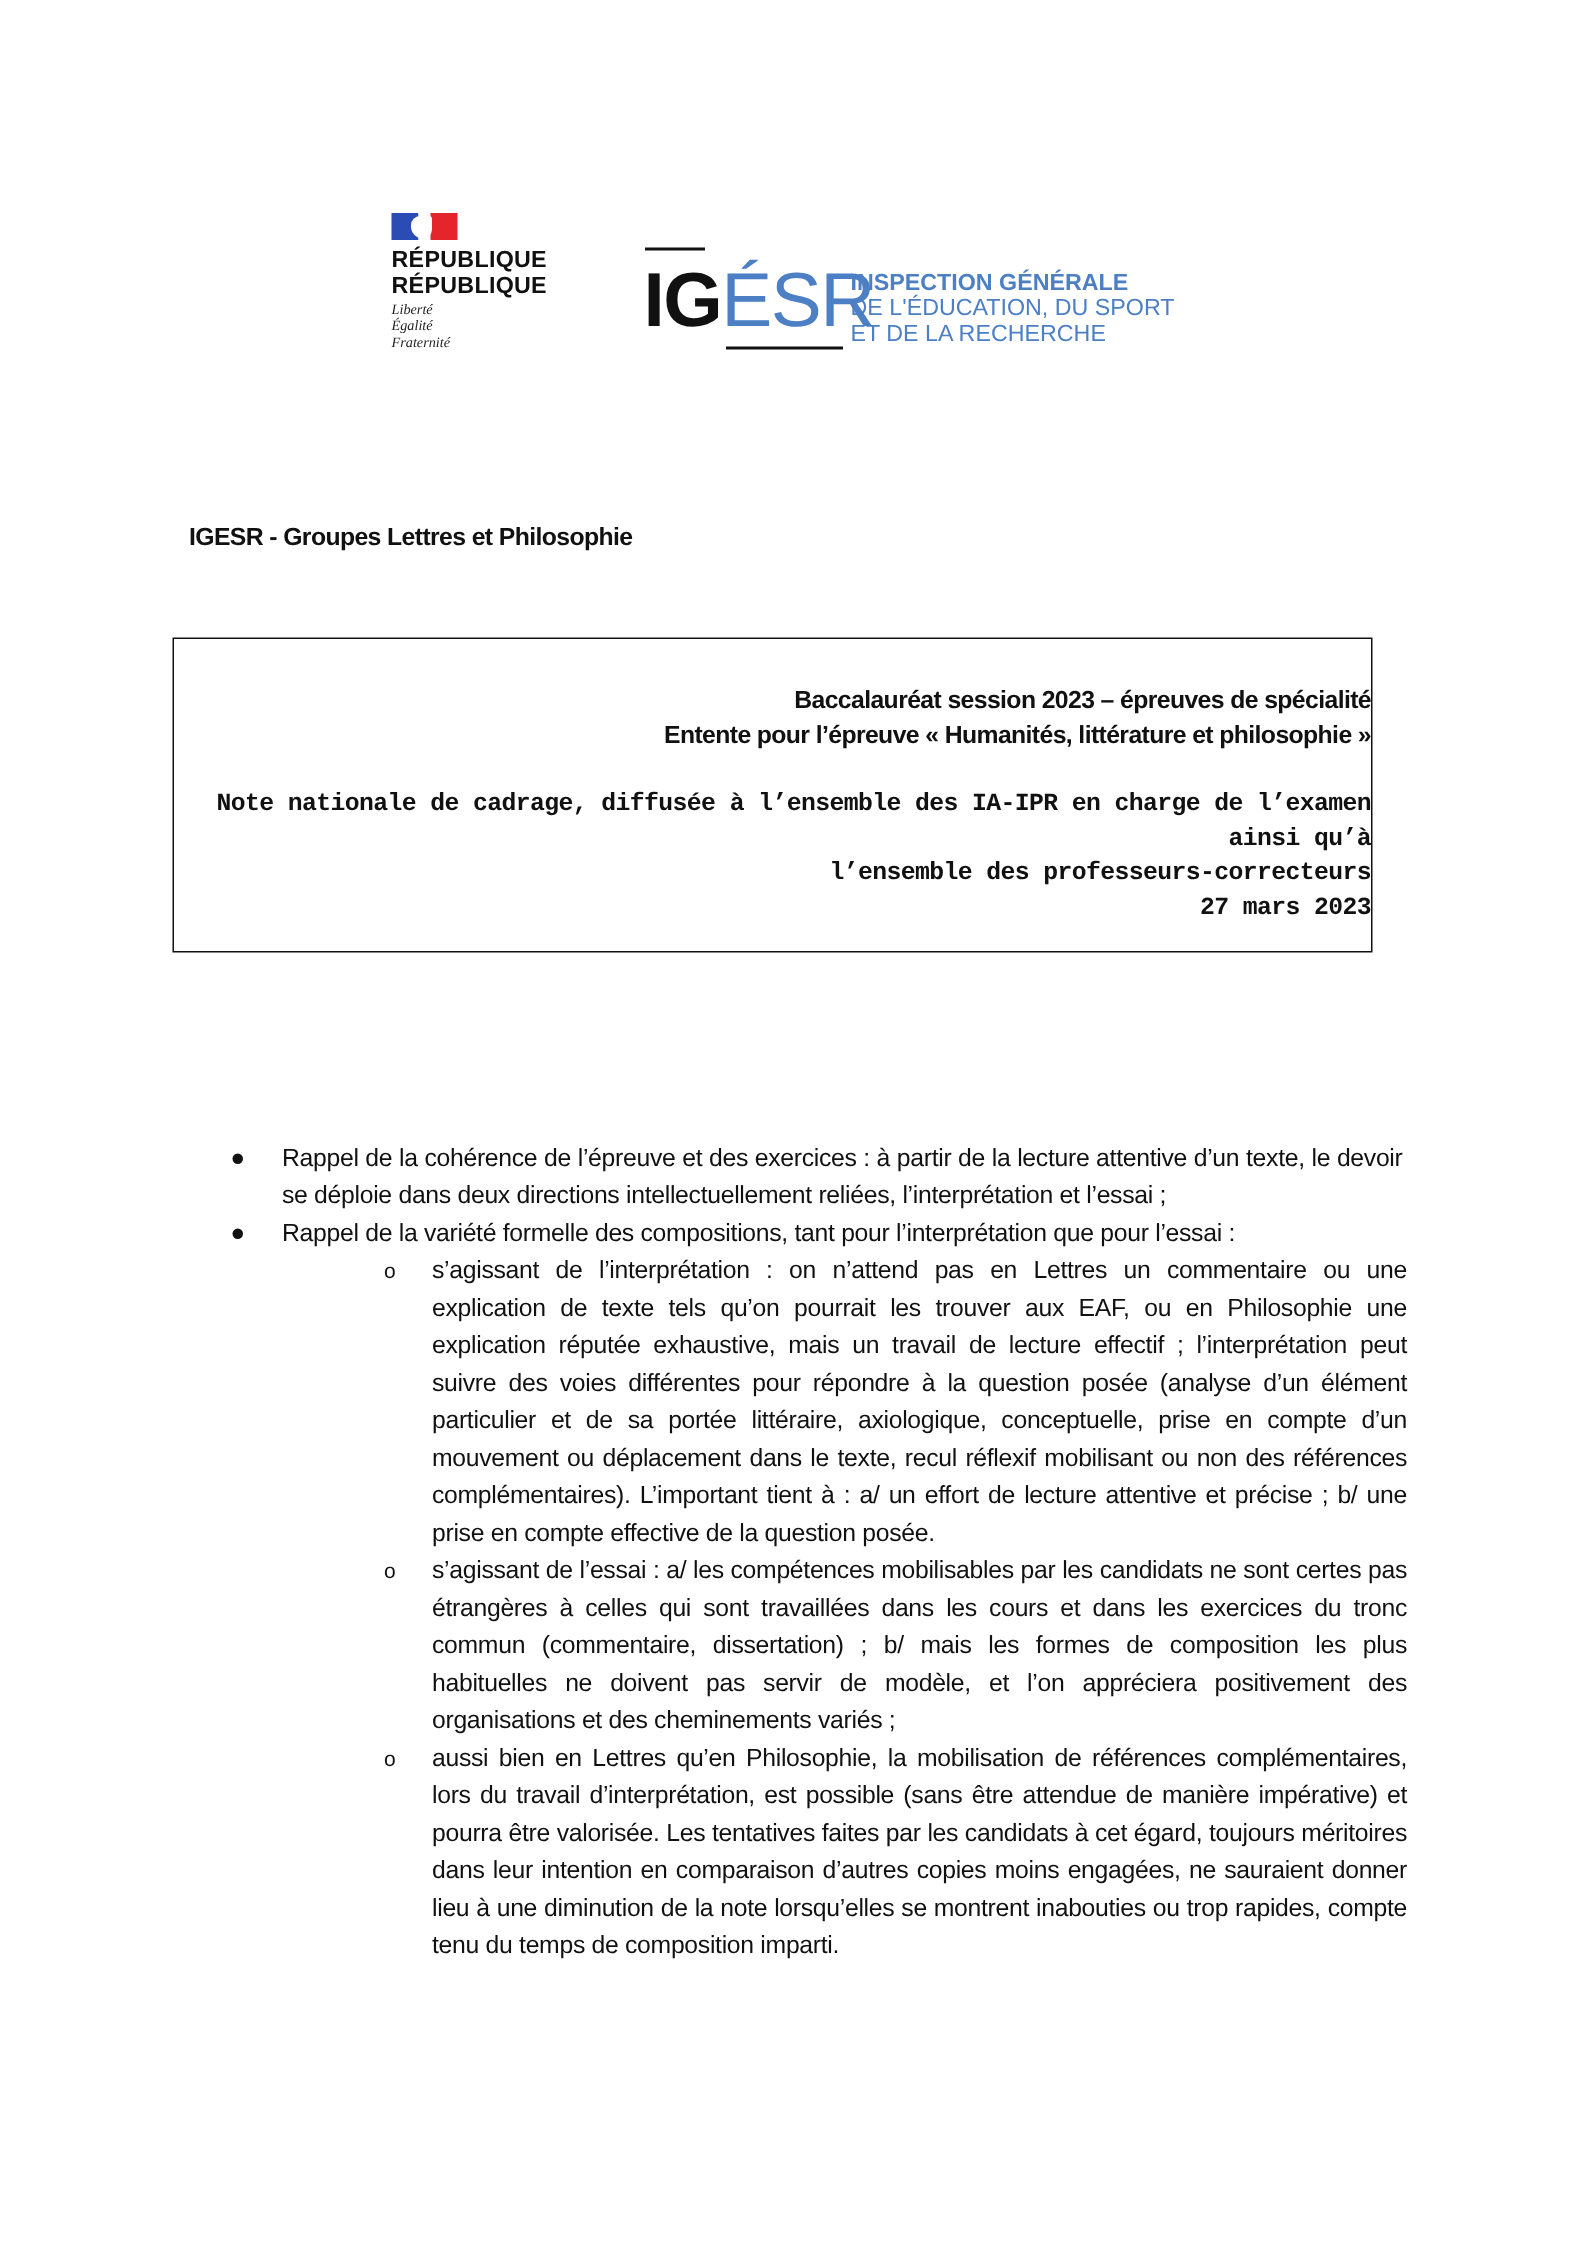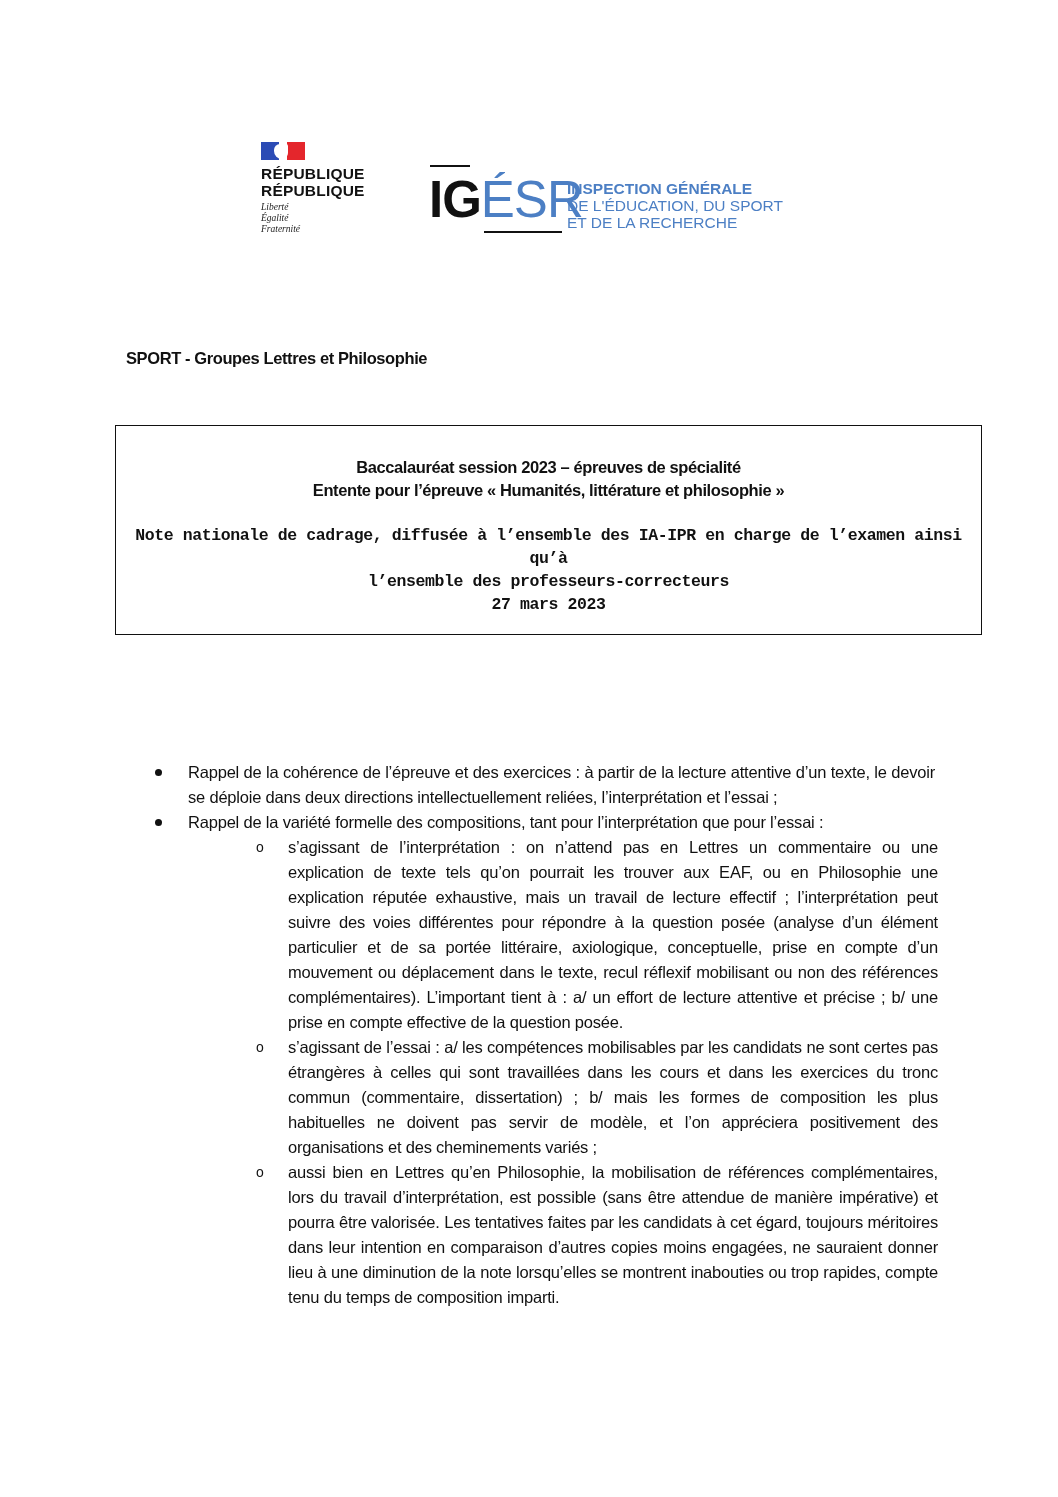--- a/index.html
+++ b/index.html
@@ -27,22 +27,22 @@
     .igesr-mark { position: absolute; left: 0; top: 9px; font-size: 51px; line-height: 52px; letter-spacing: -1px; }
     .igesr-mark .ig { font-weight: bold; color: #111; }
     .igesr-mark .esr { color: #4c7fc4; font-weight: normal; }
     .igesr-text { position: absolute; left: 138px; top: 15px; font-size: 15.5px; line-height: 17px; color: #4c7fc4; white-space: nowrap; }
     .igesr-text .l1 { font-weight: bold; }
 
     
     .group-line { position: absolute; left: 126px; top: 349px; font-weight: bold; font-size: 16.5px; letter-spacing: -0.4px; }
 
     .title-box {
-      position: absolute; left: 115px; top: 425px; width: 867px; height: 210px;
-      border: 1.5px solid #111; box-sizing: border-box; text-align: center;
+      position: absolute; left: 115px; top: 425px; width: 800px; height: 210px;
+      border: 1.5px solid #111; box-sizing: border-box; text-align: right;
       font-weight: bold; font-size: 16.5px; line-height: 23px; letter-spacing: -0.4px;
     }
     .title-box .blk1 { margin-top: 30px; }
     .title-box .blk2 { margin-top: 22px; font-family: Liberation Mono, monospace; }
 
     .section-heading { position: absolute; left: 126px; top: 720px; font-weight: bold; font-size: 16.5px; letter-spacing: -0.4px; }
 
     .list-l1 { position: absolute; left: 155px; top: 760px; width: 780px; margin: 0; padding: 0; list-style: none; }
     .list-l1 > li { position: relative; padding-left: 33px; font-size: 16.5px; line-height: 25px; text-align: justify; letter-spacing: -0.2px; }
     .list-l1 > li .bullet { position: absolute; left: 0; top: 9px; width: 7px; height: 7px; border-radius: 50%; background: #111; }
@@ -76,21 +76,21 @@
     <div class="igesr-bar-top"></div>
     <div class="igesr-mark"><span class="ig">IG</span><span class="esr">ÉSR</span></div>
     <div class="igesr-bar-bottom"></div>
     <div class="igesr-text">
       <div class="l1">INSPECTION GÉNÉRALE</div>
       <div>DE L'ÉDUCATION, DU SPORT</div>
       <div>ET DE LA RECHERCHE</div>
     </div>
   </div>
 
-  <div class="group-line">SPORT - Groupes Lettres et Philosophie</div>
+  <div class="group-line">IGESR - Groupes Lettres et Philosophie</div>
 
   <div class="title-box">
     <div class="blk1">
       <div>Baccalauréat session 2023 – épreuves de spécialité</div>
       <div>Entente pour l’épreuve « Humanités, littérature et philosophie »</div>
     </div>
     <div class="blk2">
       <div>Note nationale de cadrage, diffusée à l’ensemble des IA-IPR en charge de l’examen ainsi qu’à</div>
       <div>l’ensemble des professeurs-correcteurs</div>
       <div>27 mars 2023</div>

